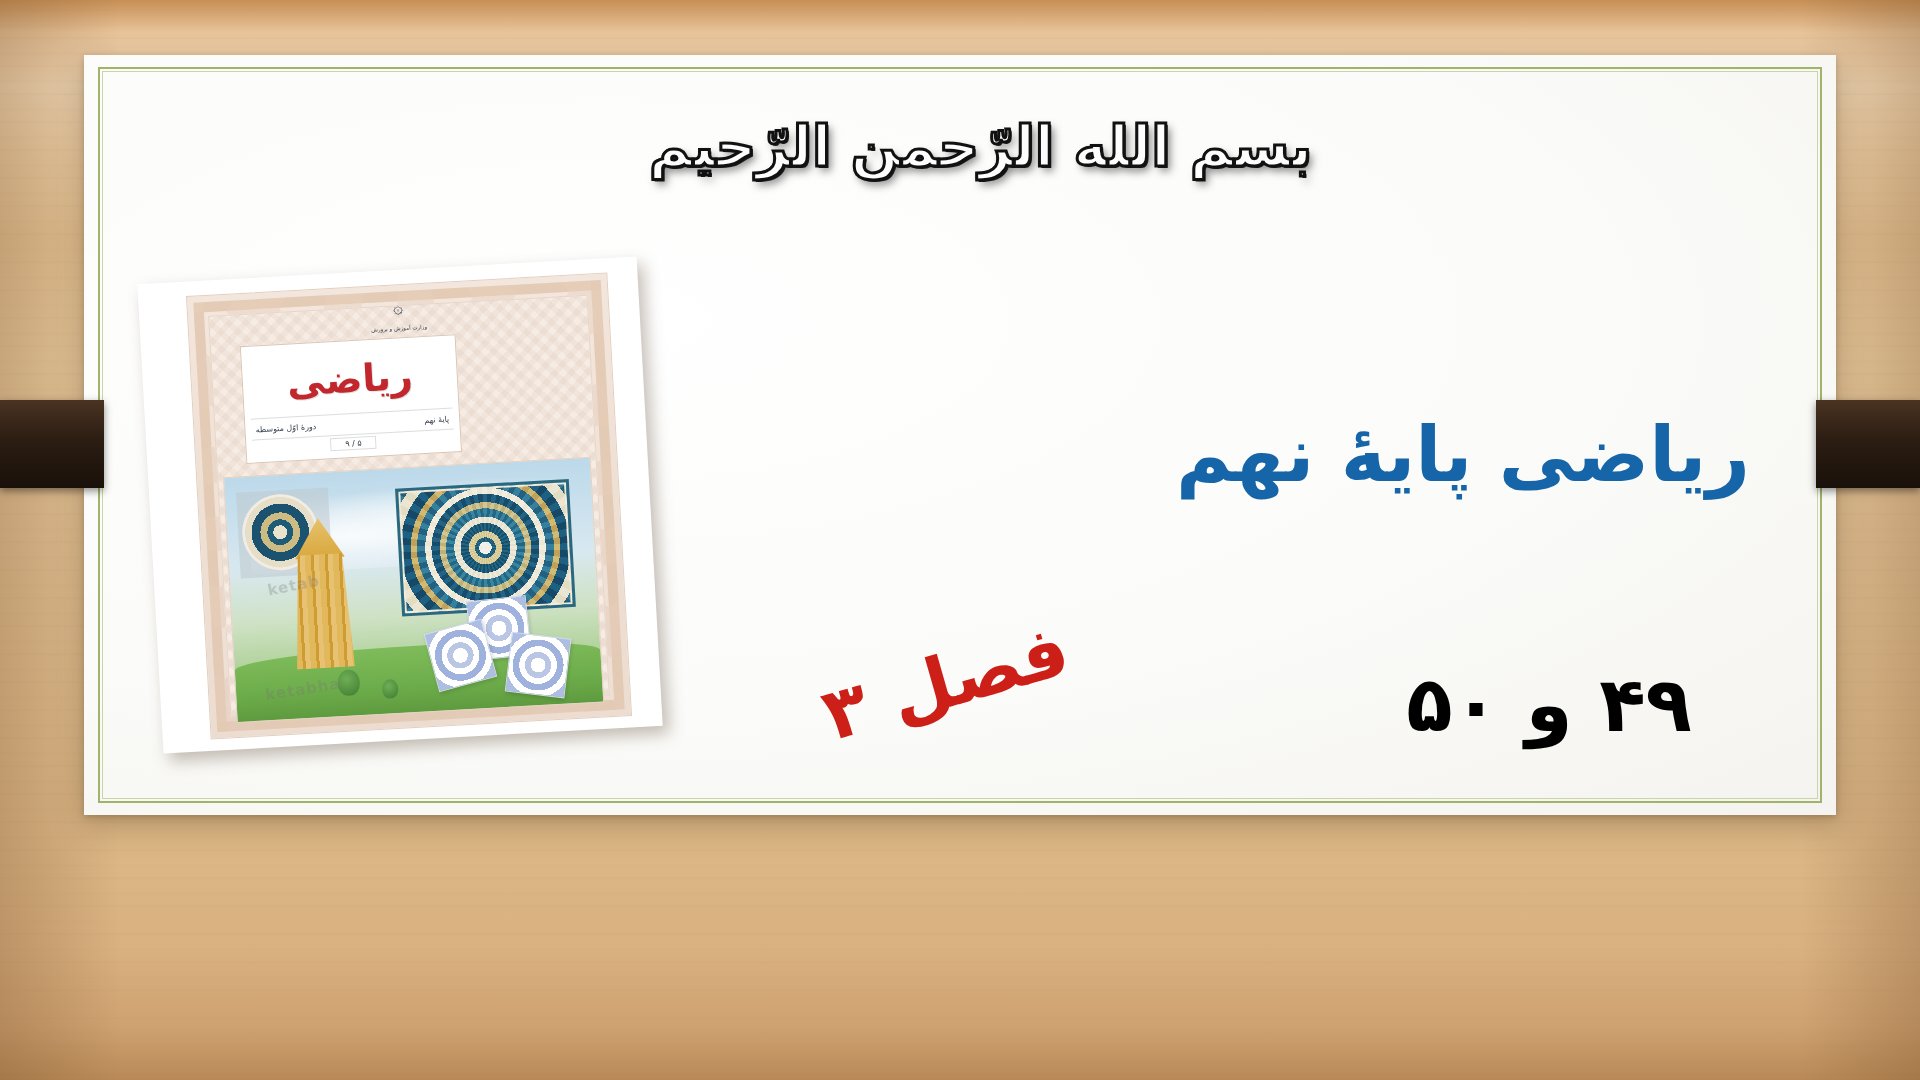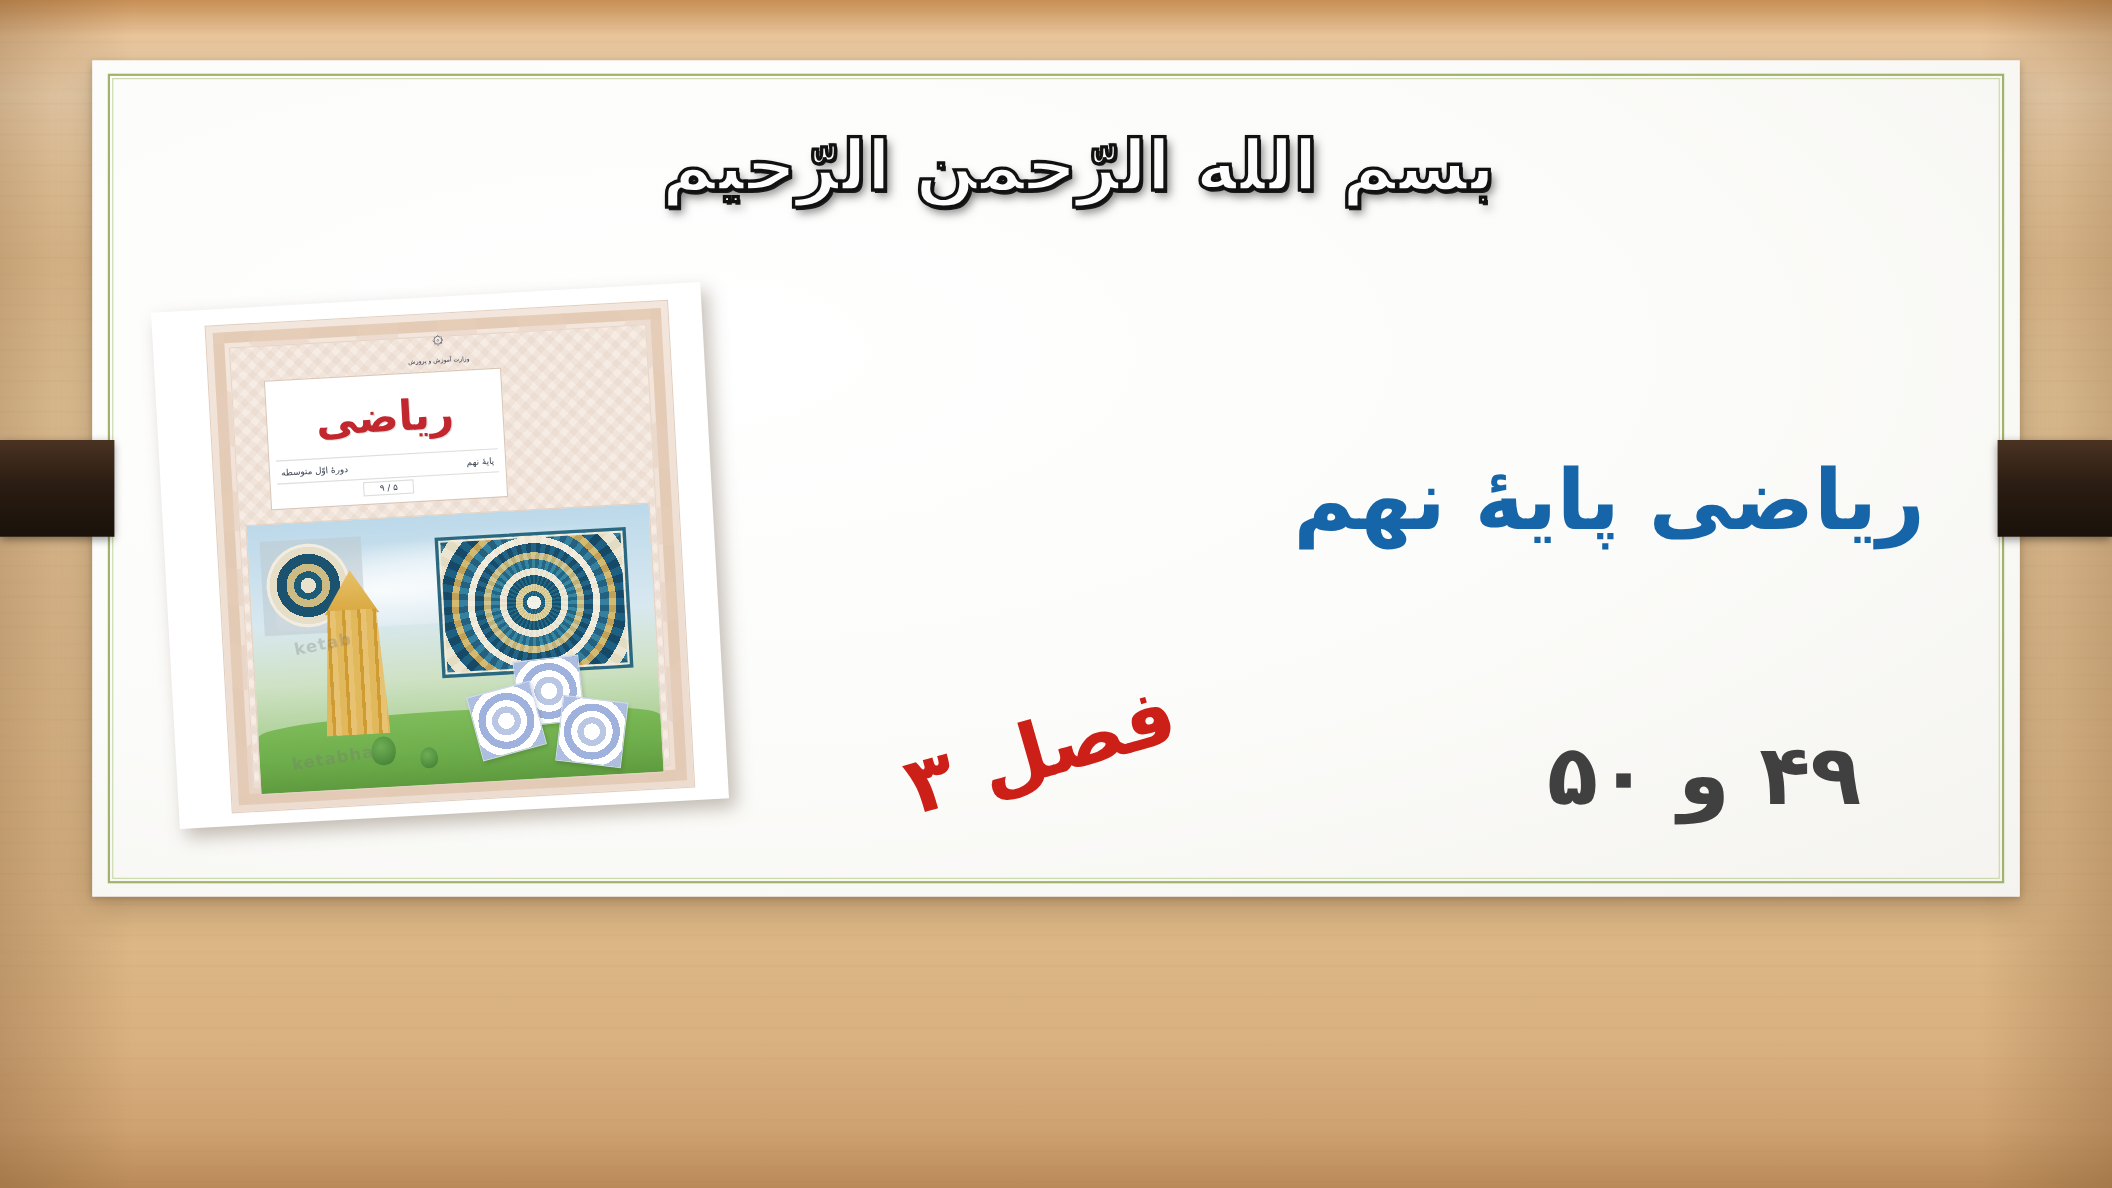--- a/index.html
+++ b/index.html
@@ -83,21 +83,21 @@
   }
   .tab.left{left:0px;top:400px;}
   .tab.right{right:0px;top:400px;}
 
   
   .bismillah{
     position:absolute;
     left:0;right:0;top:112px;
     text-align:center;
     font-family:"DejaVu Sans","Liberation Sans",sans-serif;
-    font-size:64px;
+    font-size:56px;
     font-weight:700;
     line-height:1.25;
     direction:rtl;
     color:#fdfdfd;
     -webkit-text-stroke:3px #111111;
     text-shadow:
       0 0 2px #151515,
       2px 2px 0 #1b1b1b,
       4px 5px 9px rgba(30,30,30,.55),
       -1px -1px 0 #1b1b1b;
@@ -283,21 +283,21 @@
     font-size:76px;font-weight:700;
     color:#cc1f18;
     font-family:"DejaVu Sans","Liberation Sans",sans-serif;
     white-space:nowrap;
   }
   .txt-red2{
     position:absolute;
     right:228px;top:660px;
     direction:rtl;text-align:center;
     font-size:76px;font-weight:700;
-    color:#404040;
+    color:#000000;
     font-family:"DejaVu Sans","Liberation Sans",sans-serif;
     white-space:nowrap;
   }
   .txt-chapter{
     position:absolute;
     left:820px;top:640px;
     direction:rtl;
     font-size:72px;font-weight:700;
     color:#cc1f18;
     font-family:"DejaVu Sans","Liberation Sans",sans-serif;

